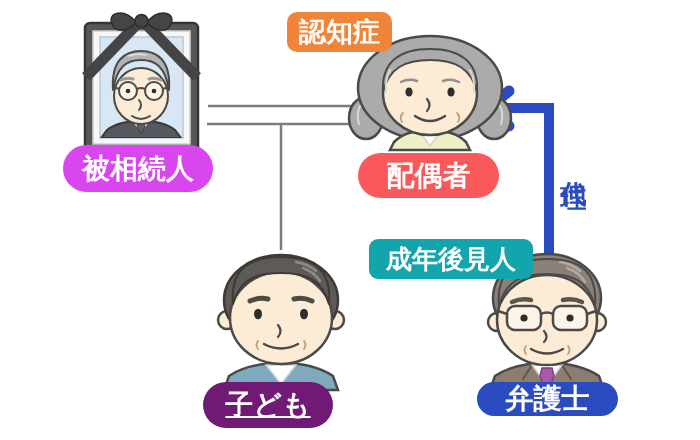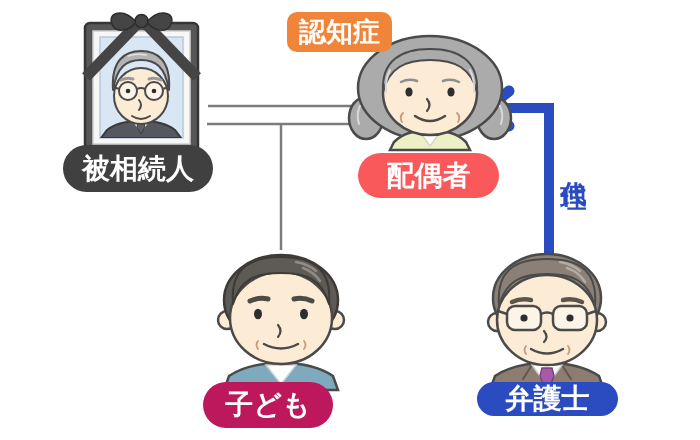--- a/index.html
+++ b/index.html
@@ -145,24 +145,25 @@
       <circle cx="570" cy="318" r="3.6" fill="#2E2E2E"></circle>
       <path d="M544,331 Q549,337 544,342" stroke="#4A4A4A" stroke-width="2.2" fill="none"></path>
       <path d="M531,349 Q547,358 563,349" stroke="#4A4A4A" stroke-width="2.5" fill="none"></path>
       <path d="M526,346 Q523,350 526,354" stroke="#C59B7E" stroke-width="1.8" fill="none"></path>
       <path d="M568,346 Q571,350 568,354" stroke="#C59B7E" stroke-width="1.8" fill="none"></path>
     </g>
   </svg>
 
   <div class="badge badge-dementia" style="background-color: rgb(240, 132, 56);">認知症</div>
 
-  <div class="badge badge-decedent" style="background-color: #404040; text-align: center;">被相続人</div>
+  <div class="badge badge-decedent" style="background-color: #d946ef; text-align: center;">被相続人</div>
 
   <div class="badge badge-spouse" style="background-color: rgb(249, 89, 90);">配偶者</div>
 
+  <div class="badge badge-guardian" style="background-color: rgb(19, 165, 172);">成年後見人</div>
 
-  <div class="badge badge-child" style="background-color: #be185d;">子ども</div>
+  <div class="badge badge-child" style="background-color: #701a75; text-decoration: underline;">子ども</div>
 
   <div class="badge badge-lawyer" style="background-color: rgb(42, 76, 192);">弁護士</div>
 
   <div class="proxy-text" style="color: rgb(42, 76, 192);">代理</div>
 
 </div>
 
 </body></html>

